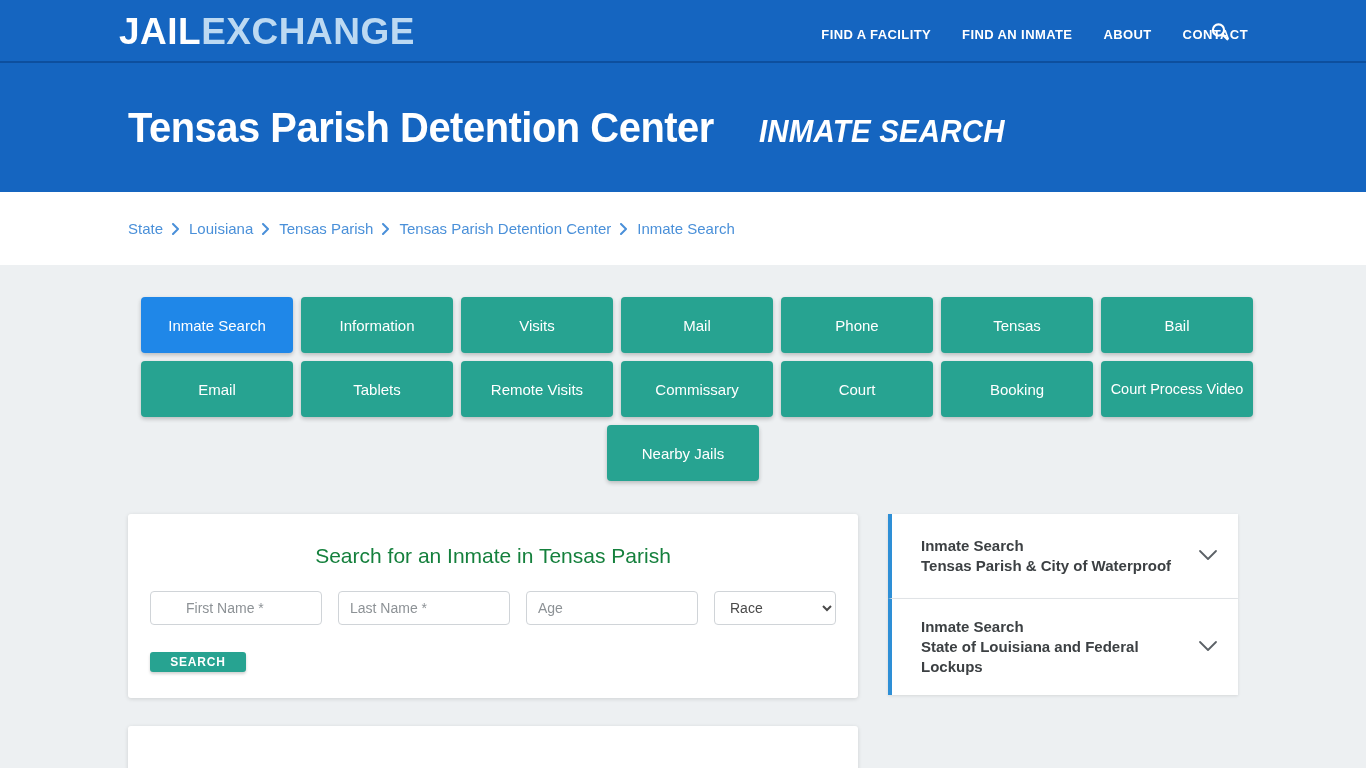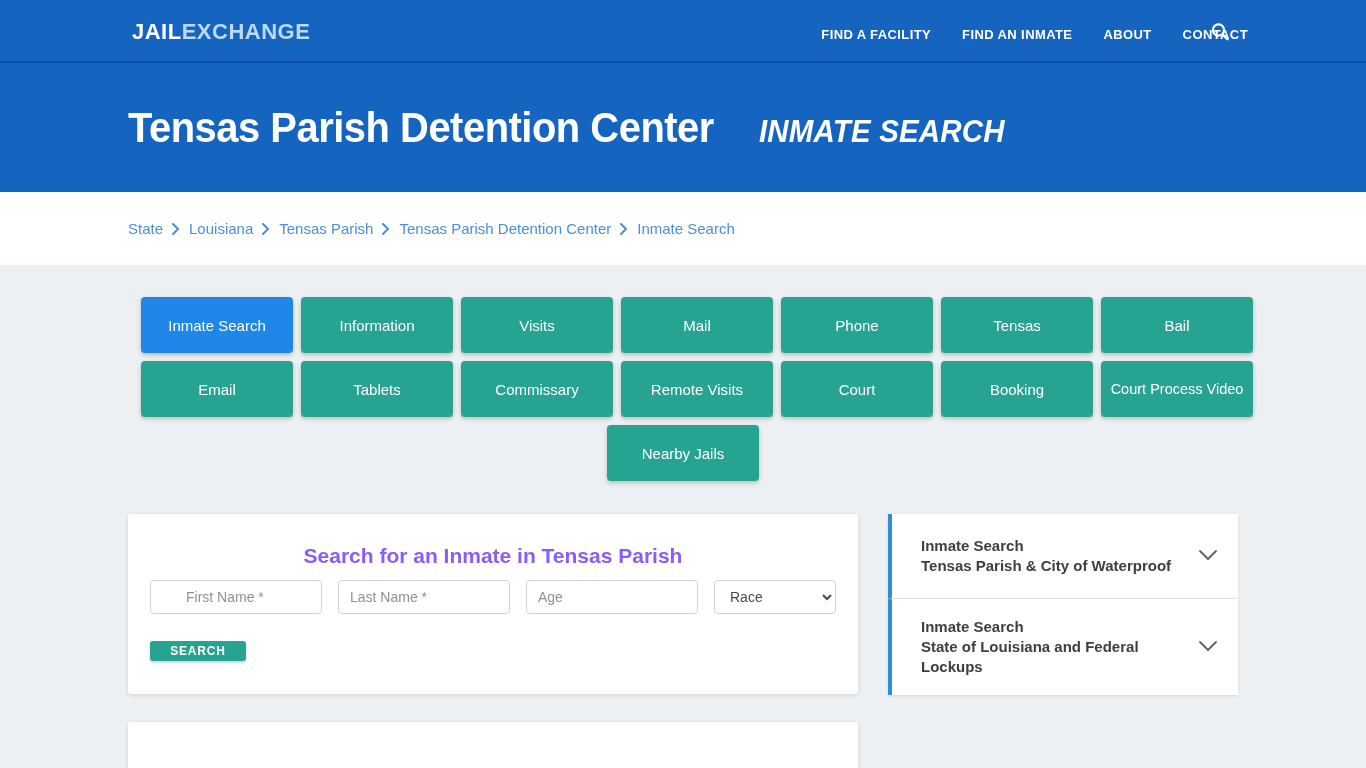--- a/index.html
+++ b/index.html
@@ -15,23 +15,23 @@
   .site-header {
     position: relative;
     height: 63px;
     background: #1565c0;
     border-bottom: 2px solid #0d4f9e;
     display: flex;
     align-items: center;
   }
   .logo {
     position: absolute;
-    left: 132px;
+    left: 119px;
     top: 17px;
-    font-size: 22px;
+    font-size: 37px;
     font-weight: bold;
     letter-spacing: 0.5px;
     line-height: 30px;
     font-family: "Liberation Sans", sans-serif;
     white-space: nowrap;
   }
   .logo .jail { color: #ffffff; }
   .logo .exchange { color: #bcd9f2; }
 
   .main-nav {
@@ -174,23 +174,23 @@
     border-radius: 3px;
     box-shadow: 0 1px 4px rgba(0,0,0,0.13);
   }
   .search-card {
     padding: 30px 22px 26px 22px;
     min-height: 180px;
   }
   .search-card h2 {
     text-align: center;
     font-size: 21px;
-    font-weight: bold;
-    color: #8b5cf6;
-    margin-bottom: 12px;
+    font-weight: normal;
+    color: #15803d;
+    margin-bottom: 23px;
   }
   .form-row {
     display: flex;
     gap: 16px;
   }
   .field {
     height: 34px;
     border: 1px solid #d0d4d8;
     border-radius: 4px;
     font-size: 14px;
@@ -321,22 +321,22 @@
       <div class="tab">Information</div>
       <div class="tab">Visits</div>
       <div class="tab">Mail</div>
       <div class="tab">Phone</div>
       <div class="tab">Tensas</div>
       <div class="tab">Bail</div>
     </div>
     <div class="tab-row">
       <div class="tab">Email</div>
       <div class="tab">Tablets</div>
+      <div class="tab">Remote Visits</div>
       <div class="tab">Commissary</div>
-      <div class="tab">Remote Visits</div>
       <div class="tab">Court</div>
       <div class="tab">Booking</div>
       <div class="tab tight">Court Process Video</div>
     </div>
     <div class="tab-row center">
       <div class="tab">Nearby Jails</div>
     </div>
   </div>
 
   <div class="cols">

